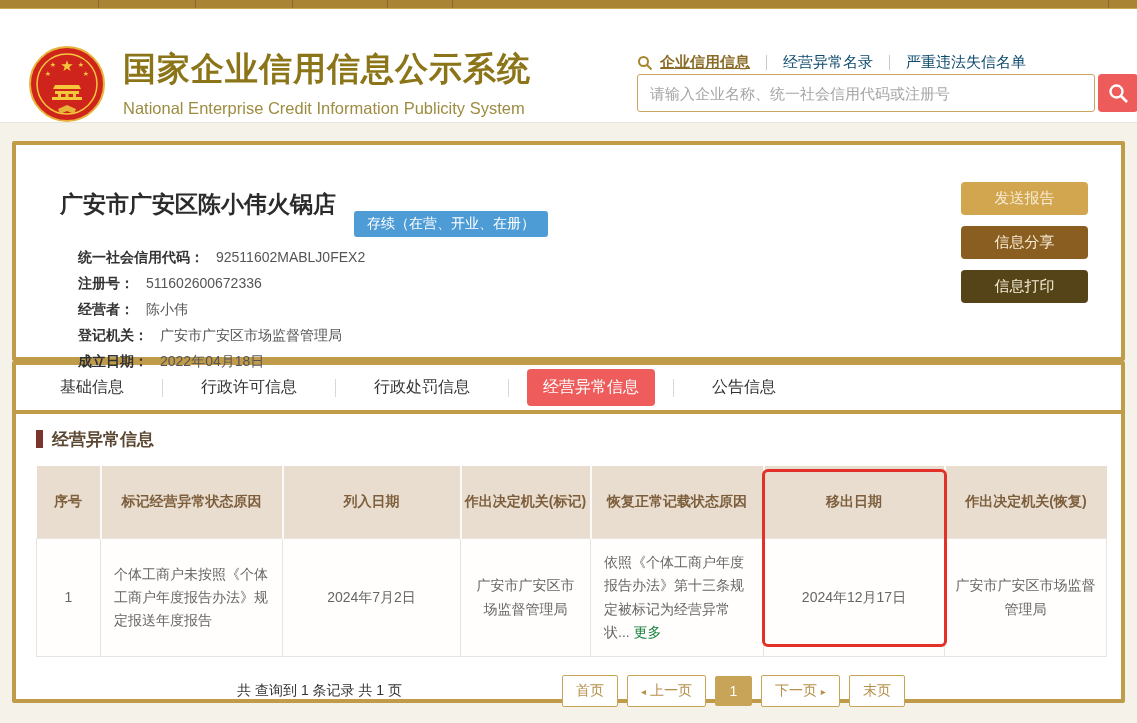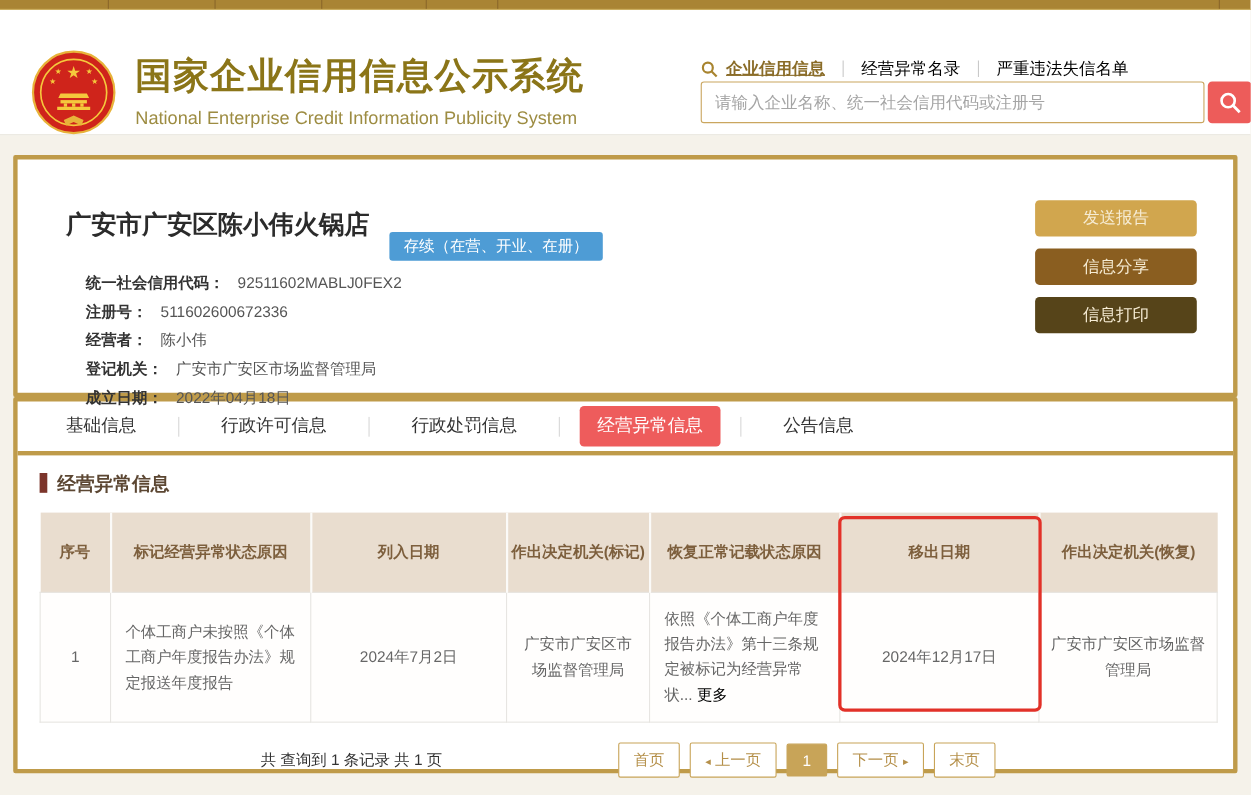--- a/index.html
+++ b/index.html
@@ -11,21 +11,21 @@
   .topbar i { position:absolute; top:0; width:1px; height:8px; background:#8a672a; }
 
   
   .header { height:113px; background:#fff; border-bottom:1px solid #e8e5dc; position:relative; }
   .logo { position:absolute; left:28px; top:36px; width:78px; height:78px; }
   .titles { position:absolute; left:123px; top:38px; }
   .title-cn { font-size:33px; font-weight:bold; color:#8b7518; letter-spacing:1px; }
   .title-en { font-size:16.5px; color:#9d8c42; margin-top:7px; }
 
   .nav-links { position:absolute; left:637px; top:44px; display:flex; align-items:center; font-size:15px; }
-  .nav-link { color:#000000; text-decoration:none; cursor:pointer; }
+  .nav-link { color:#0c4a6e; text-decoration:none; cursor:pointer; }
   .nav-link.active { color:#8a6c28; text-decoration:underline; font-weight:bold; }
   .nav-sep { width:1px; height:15px; background:#c9c9c9; margin:0 16px; }
   .mini-search-icon { margin-right:7px; display:inline-flex; }
 
   .search-row { position:absolute; left:637px; top:65px; display:flex; align-items:stretch; }
   .search-input { width:432px; height:36px; border:1px solid #caa65f; border-radius:3px; padding:0 12px;
                   font-size:15px; color:#333; outline:none; font-family:inherit; }
   .search-input::placeholder { color:#a5a5a5; }
   .search-btn { width:40px; height:38px; margin-left:3px; background:#ed5c5a; border:none; border-radius:4px;
                 display:flex; align-items:center; justify-content:center; cursor:pointer; }
@@ -37,21 +37,21 @@
   .company-panel { height:212px; position:relative; padding-left:0; }
   .company-inner { padding:26px 0 0 44px; }
   .name-row { display:flex; align-items:center; gap:18px; }
   .company-name { font-size:23px; font-weight:bold; color:#2b2b2b; }
   .status-badge { background:#4e9cd5; color:#fff; font-size:14px; padding:4px 13px; border-radius:3px;margin-top:40px; }
   .info-list { margin-top:12px; margin-left:18px; }
   .info-row { margin-top:8px; font-size:14px; display:flex; }
   .info-label { font-weight:bold; color:#333; }
   .info-value { color:#555; margin-left:12px; }
   .actions { position:absolute; right:33px; top:37px; display:flex; flex-direction:column; gap:11px; }
-  .act-btn { width:147px; height:33px; border:none; border-radius:4px; color:#f6ecd4; font-size:15px;
+  .act-btn { width:127px; height:33px; border:none; border-radius:4px; color:#f6ecd4; font-size:15px;
              display:flex; align-items:center; justify-content:center; cursor:pointer; font-family:inherit; }
   .act-btn.b1 { background:#d1a64e; }
   .act-btn.b2 { background:#8a5e20; }
   .act-btn.b3 { background:#564419; }
 
   .main-panel { height:334px; }
   .tabs { height:45px; display:flex; align-items:center; padding-left:24px; border-bottom:4px solid #bf9b4a; }
   .tab { font-size:16px; color:#333; padding:8px 20px; cursor:pointer; white-space:nowrap; }
   .tab.active { background:#ee5c5c; color:#fff; border-radius:4px; padding:8px 16px; }
   .tab-sep { width:1px; height:18px; background:#d8d8d8; margin:0 18px; }
@@ -61,21 +61,21 @@
   .section-marker { width:7px; height:18px; background:#7c352b; margin-right:9px; }
 
   .table-wrap { position:relative; margin-top:16px; width:1070px; }
   table { border-collapse:collapse; width:1070px; table-layout:fixed; }
   th { background:#e9ddcf; color:#7d5f3d; font-weight:bold; font-size:14px; height:72px;
        border-left:2px solid #fbfaf8; padding:0 3px; text-align:center; }
   th:first-child { border-left:none; }
   td { border:1px solid #e7e5e2; height:105px; font-size:14px; color:#666; line-height:1.65;
        vertical-align:middle; text-align:center; padding:6px 10px; background:#fffefd; }
   td.left { text-align:left; padding:6px 13px; }
-  .more-link { color:#000000; cursor:pointer;font-family:Liberation Serif, serif; }
+  .more-link { color:#15803d; cursor:pointer; }
   .highlight-box { position:absolute; left:726px; top:3px; width:179px; height:172px;
                    border:3px solid #e23128; border-radius:6px; pointer-events:none; }
 
   .pagination-row { margin-top:18px; display:flex; justify-content:center; align-items:center; gap:160px; }
   .pag-summary { font-size:14px; color:#333; }
   .pag-buttons { display:flex; gap:9px; align-items:center; }
   .pag-btn { border:1px solid #c8a458; color:#b5904a; background:#fff; font-size:14px; padding:6px 13px;
              border-radius:2px; cursor:pointer; font-family:inherit; white-space:nowrap; }
   .pag-btn.current { background:#c8a458; color:#fff; padding:6px 10px; min-width:15px; text-align:center; }
   .pag-arrow { font-size:10px; color:#b5904a; }

